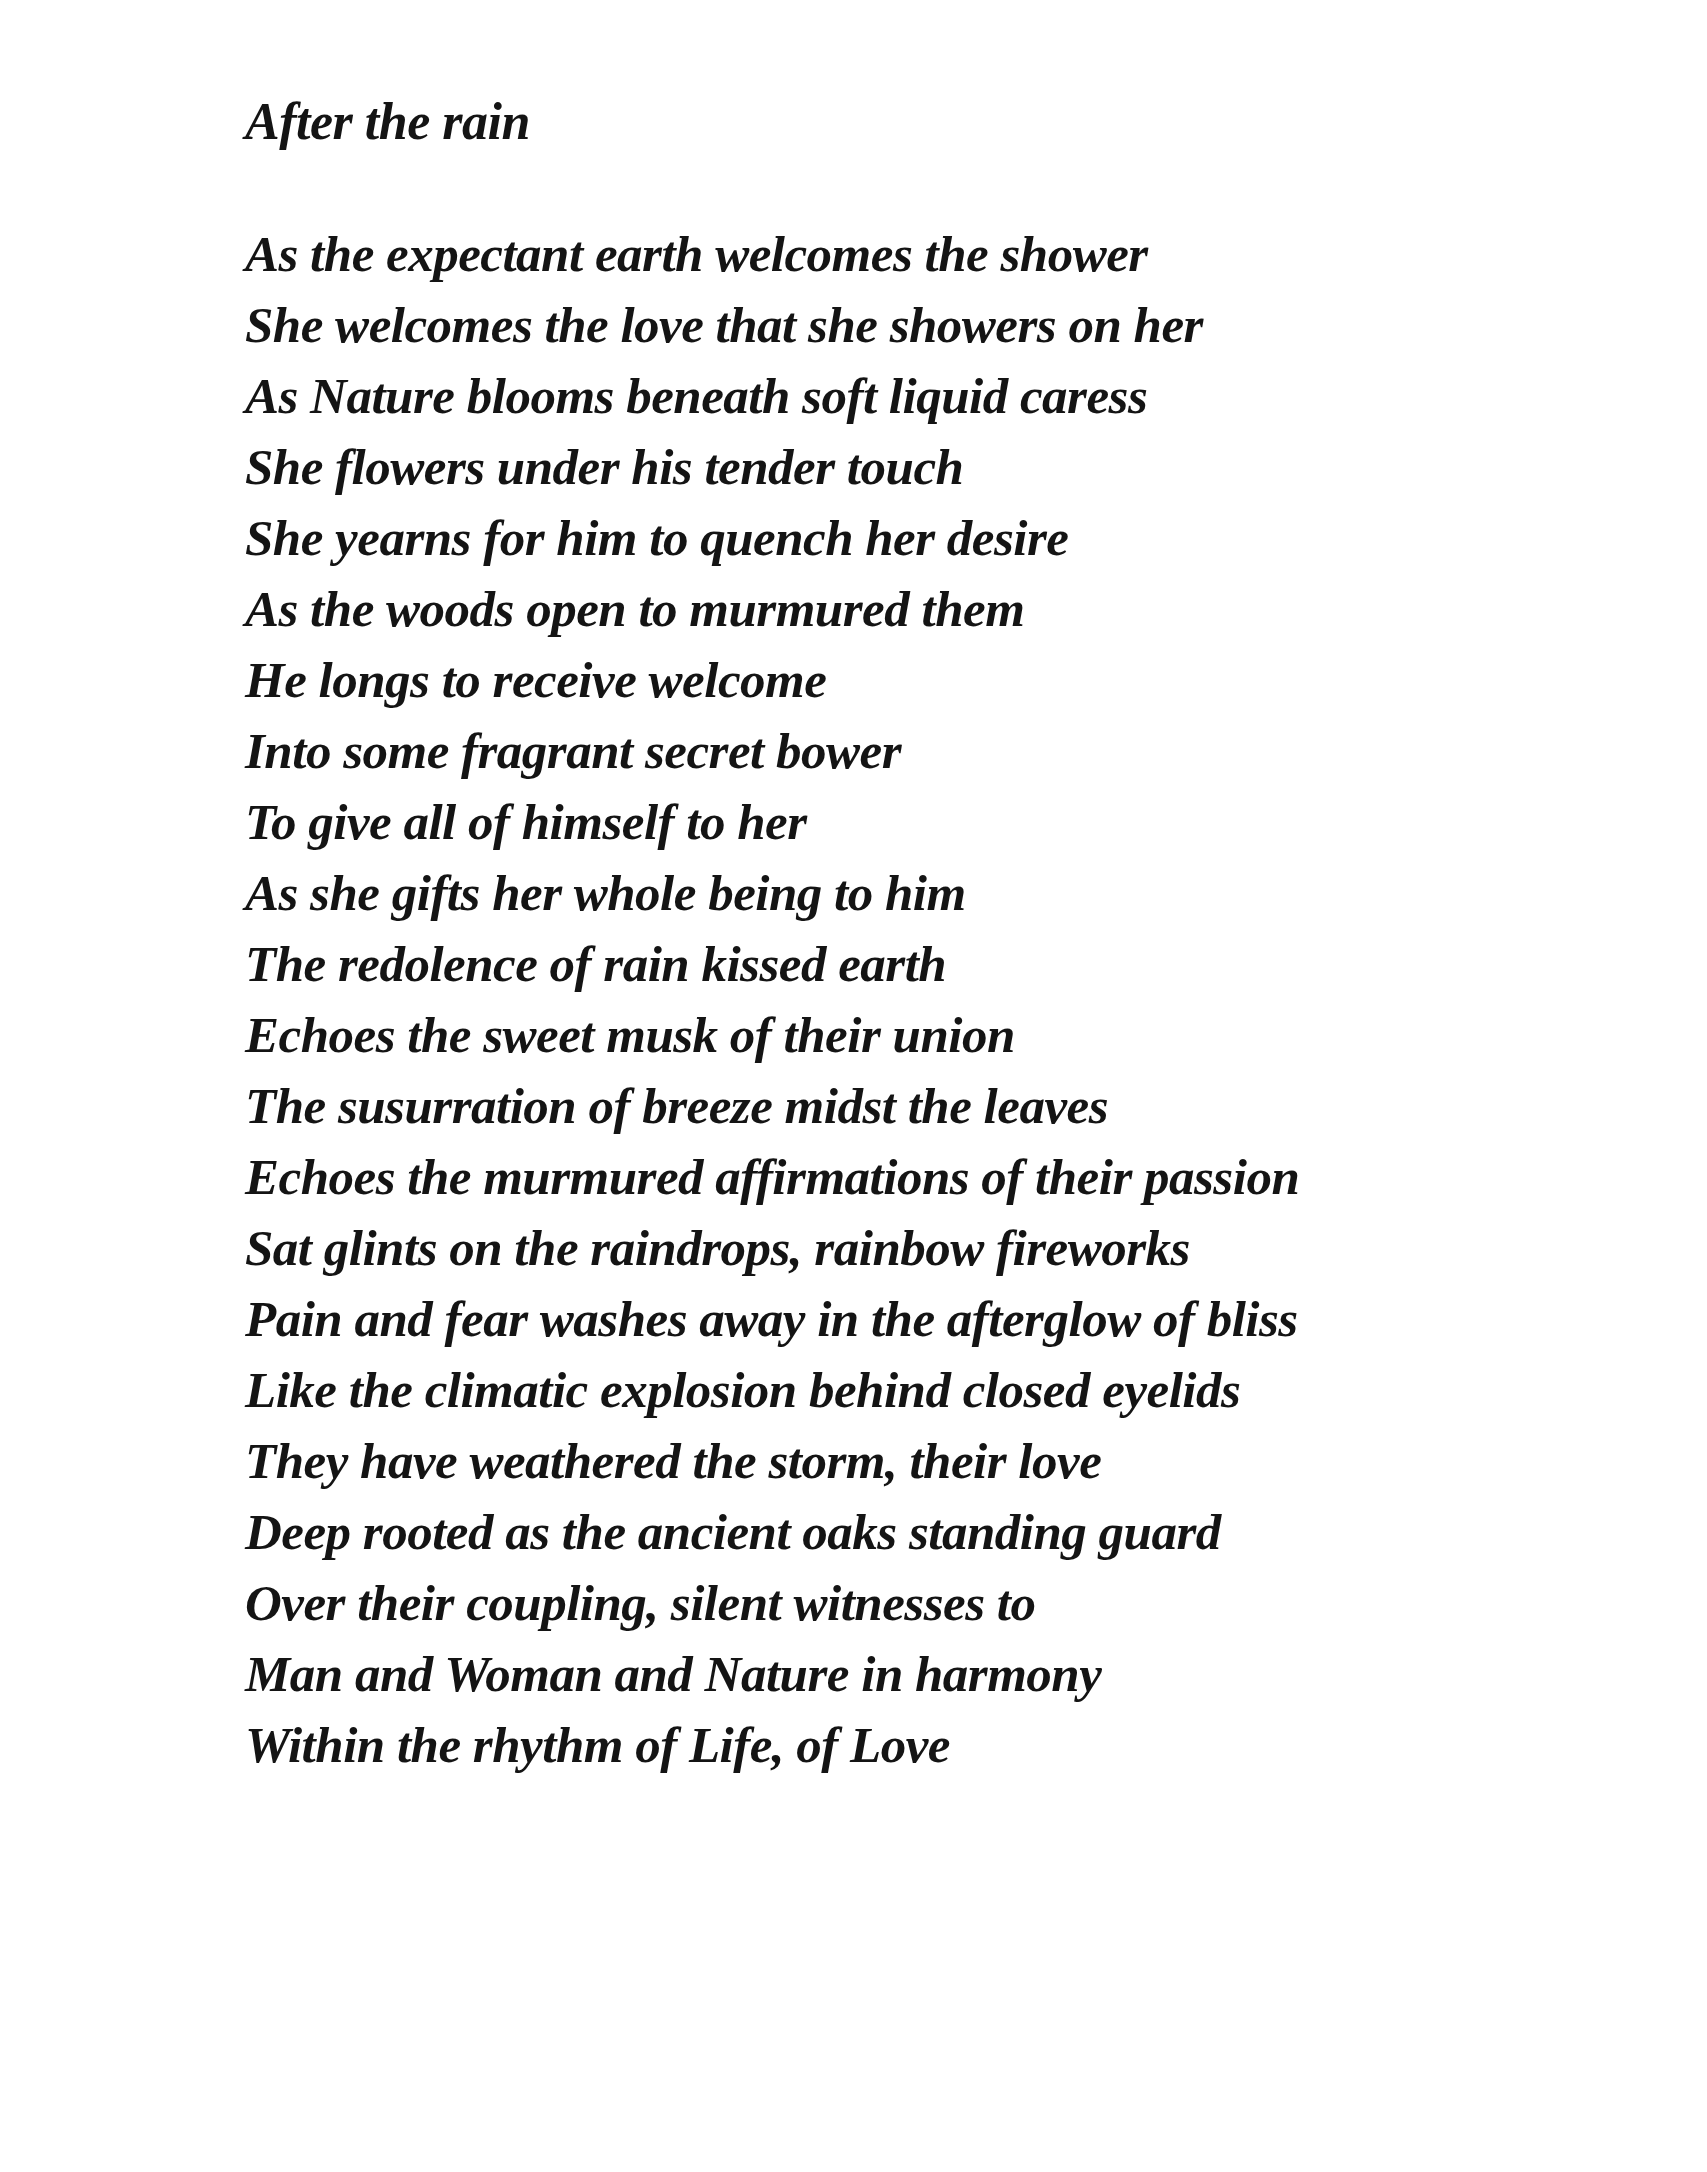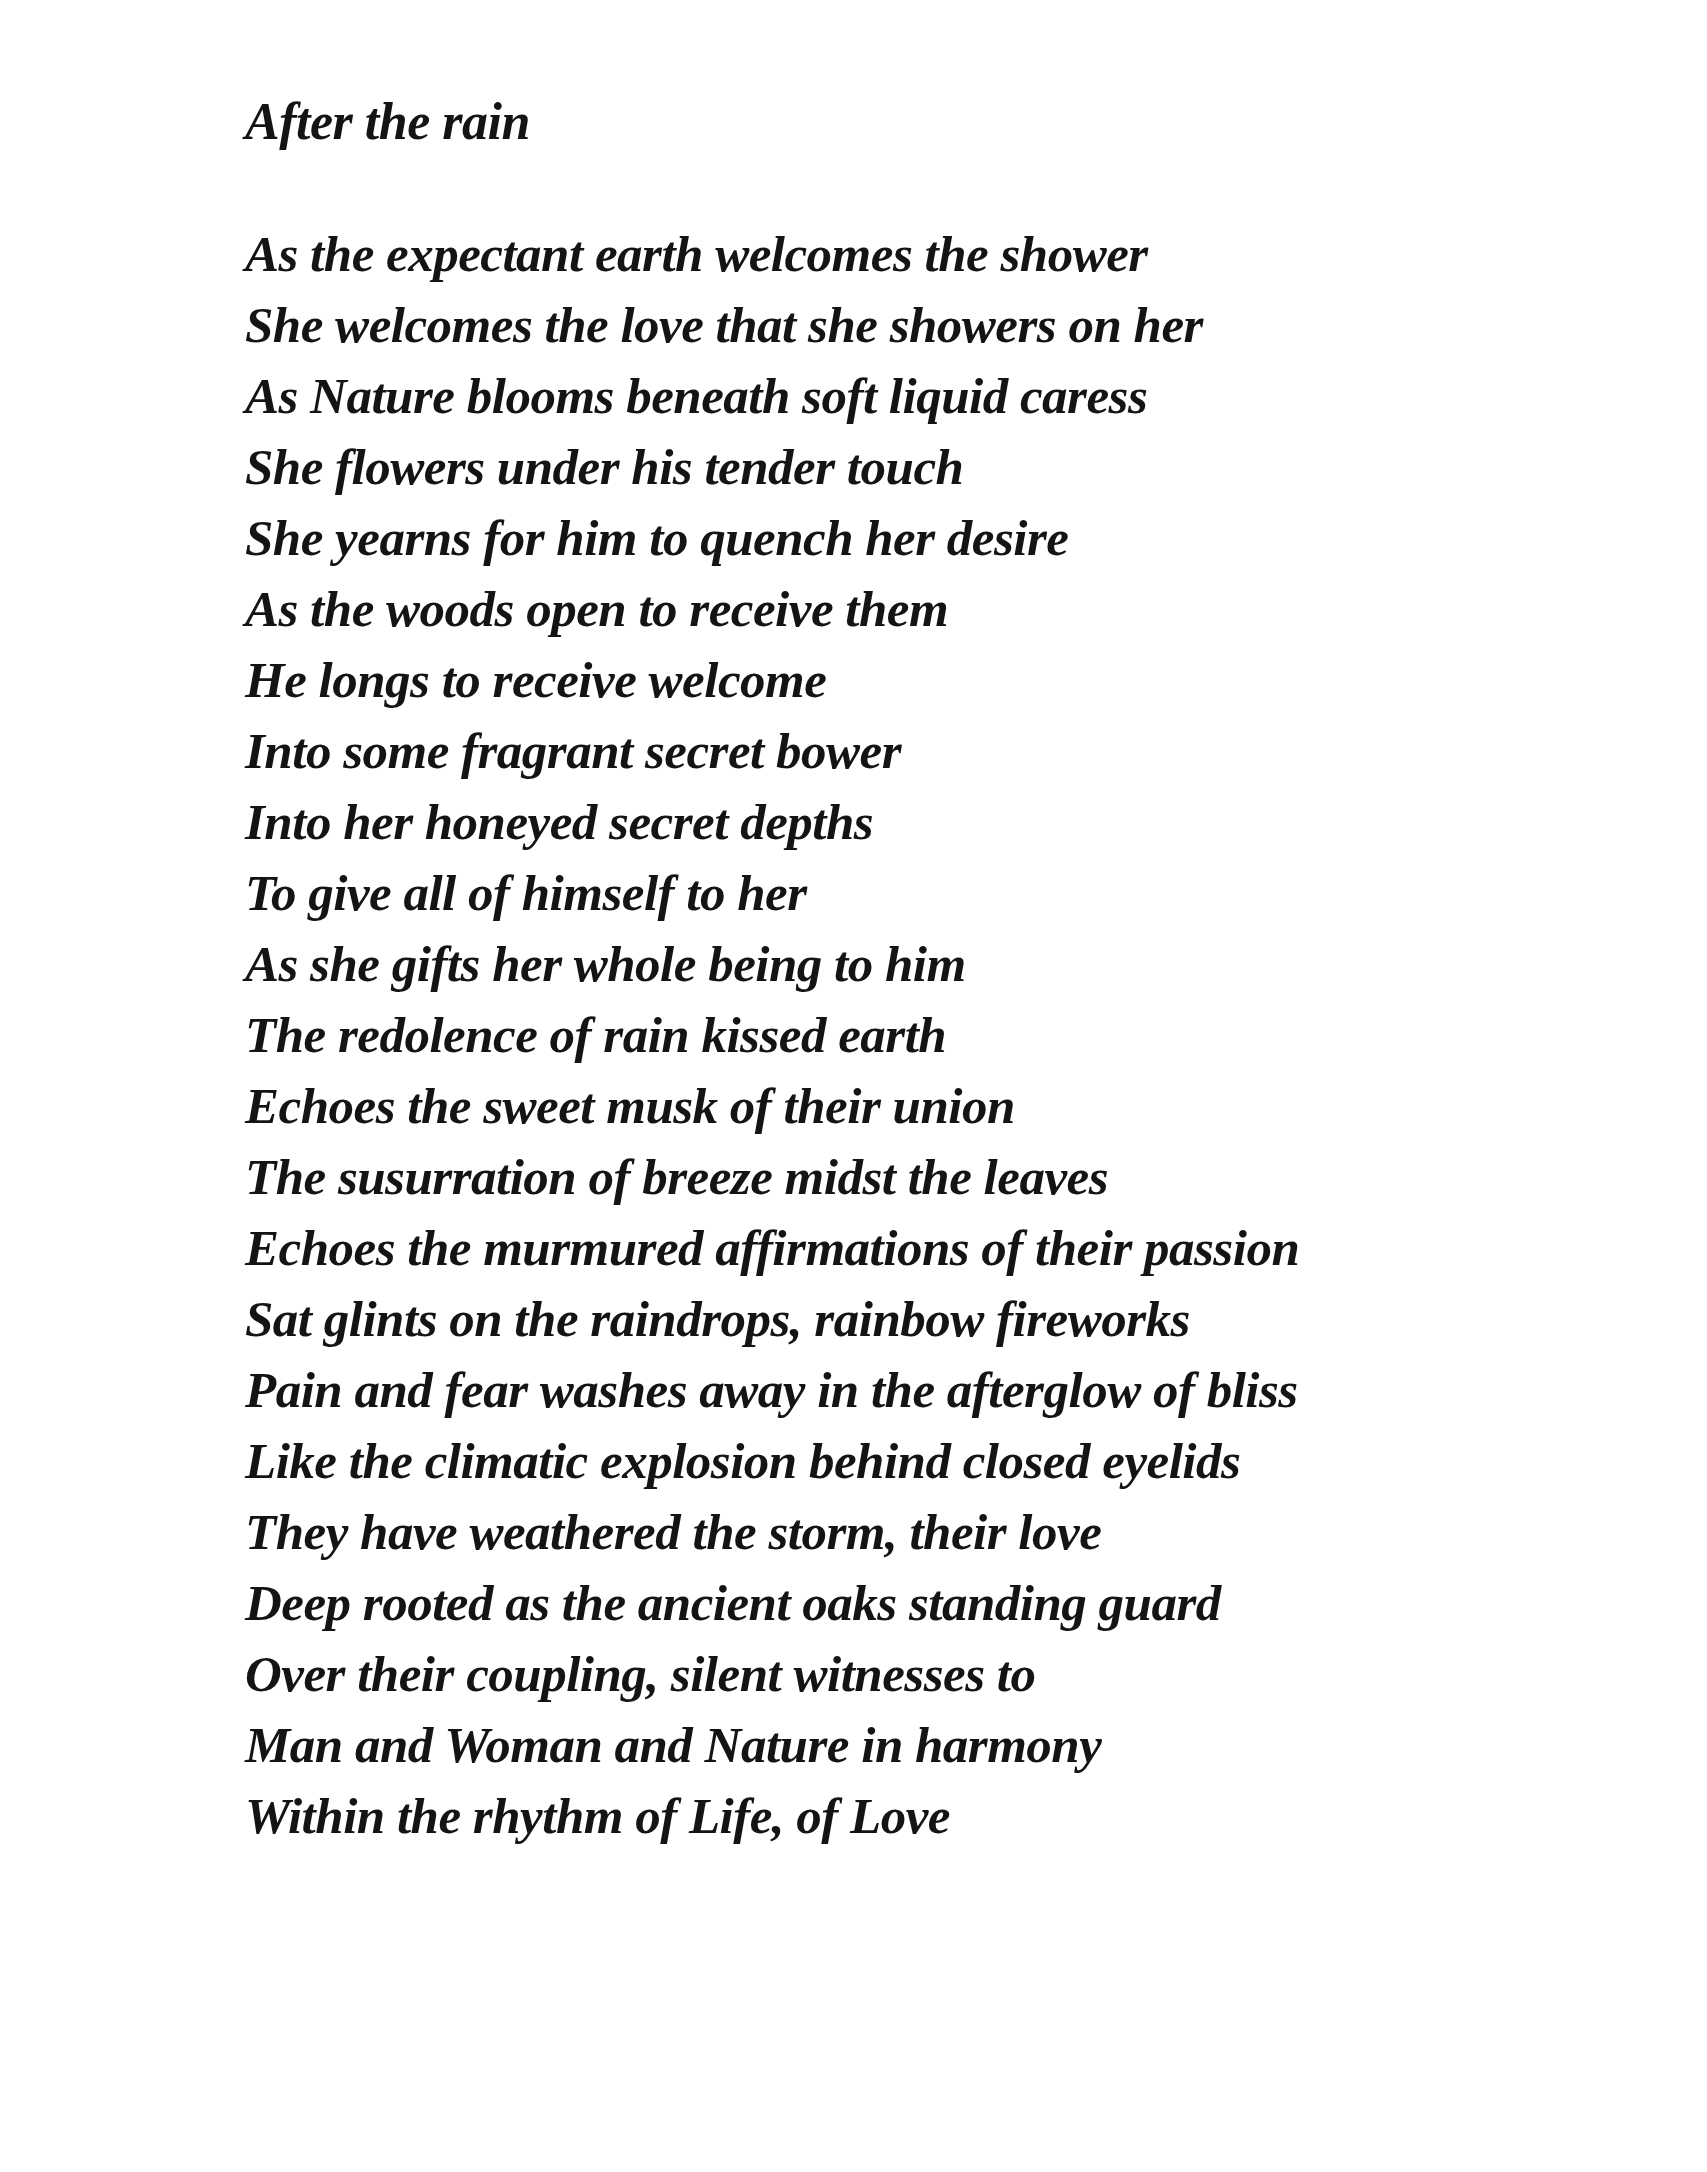--- a/index.html
+++ b/index.html
@@ -40,24 +40,23 @@
 <body>
 
 <div class="page">
   <div class="poem">
     <div class="poem-title">After the rain</div>
     <div class="poem-line">As the expectant earth welcomes the shower</div>
     <div class="poem-line">She welcomes the love that she showers on her</div>
     <div class="poem-line">As Nature blooms beneath soft liquid caress</div>
     <div class="poem-line">She flowers under his tender touch</div>
     <div class="poem-line">She yearns for him to quench her desire</div>
-    <div class="poem-line">As the woods open to receive them</div>
+    <div class="poem-line">As the woods open to murmured them</div>
     <div class="poem-line">He longs to receive welcome</div>
     <div class="poem-line">Into some fragrant secret bower</div>
-    <div class="poem-line">Into her honeyed secret depths</div>
     <div class="poem-line">To give all of himself to her</div>
     <div class="poem-line">As she gifts her whole being to him</div>
     <div class="poem-line">The redolence of rain kissed earth</div>
     <div class="poem-line">Echoes the sweet musk of their union</div>
     <div class="poem-line">The susurration of breeze midst the leaves</div>
     <div class="poem-line">Echoes the murmured affirmations of their passion</div>
     <div class="poem-line">Sat glints on the raindrops, rainbow fireworks</div>
     <div class="poem-line">Pain and fear washes away in the afterglow of bliss</div>
     <div class="poem-line">Like the climatic explosion behind closed eyelids</div>
     <div class="poem-line">They have weathered the storm, their love</div>

